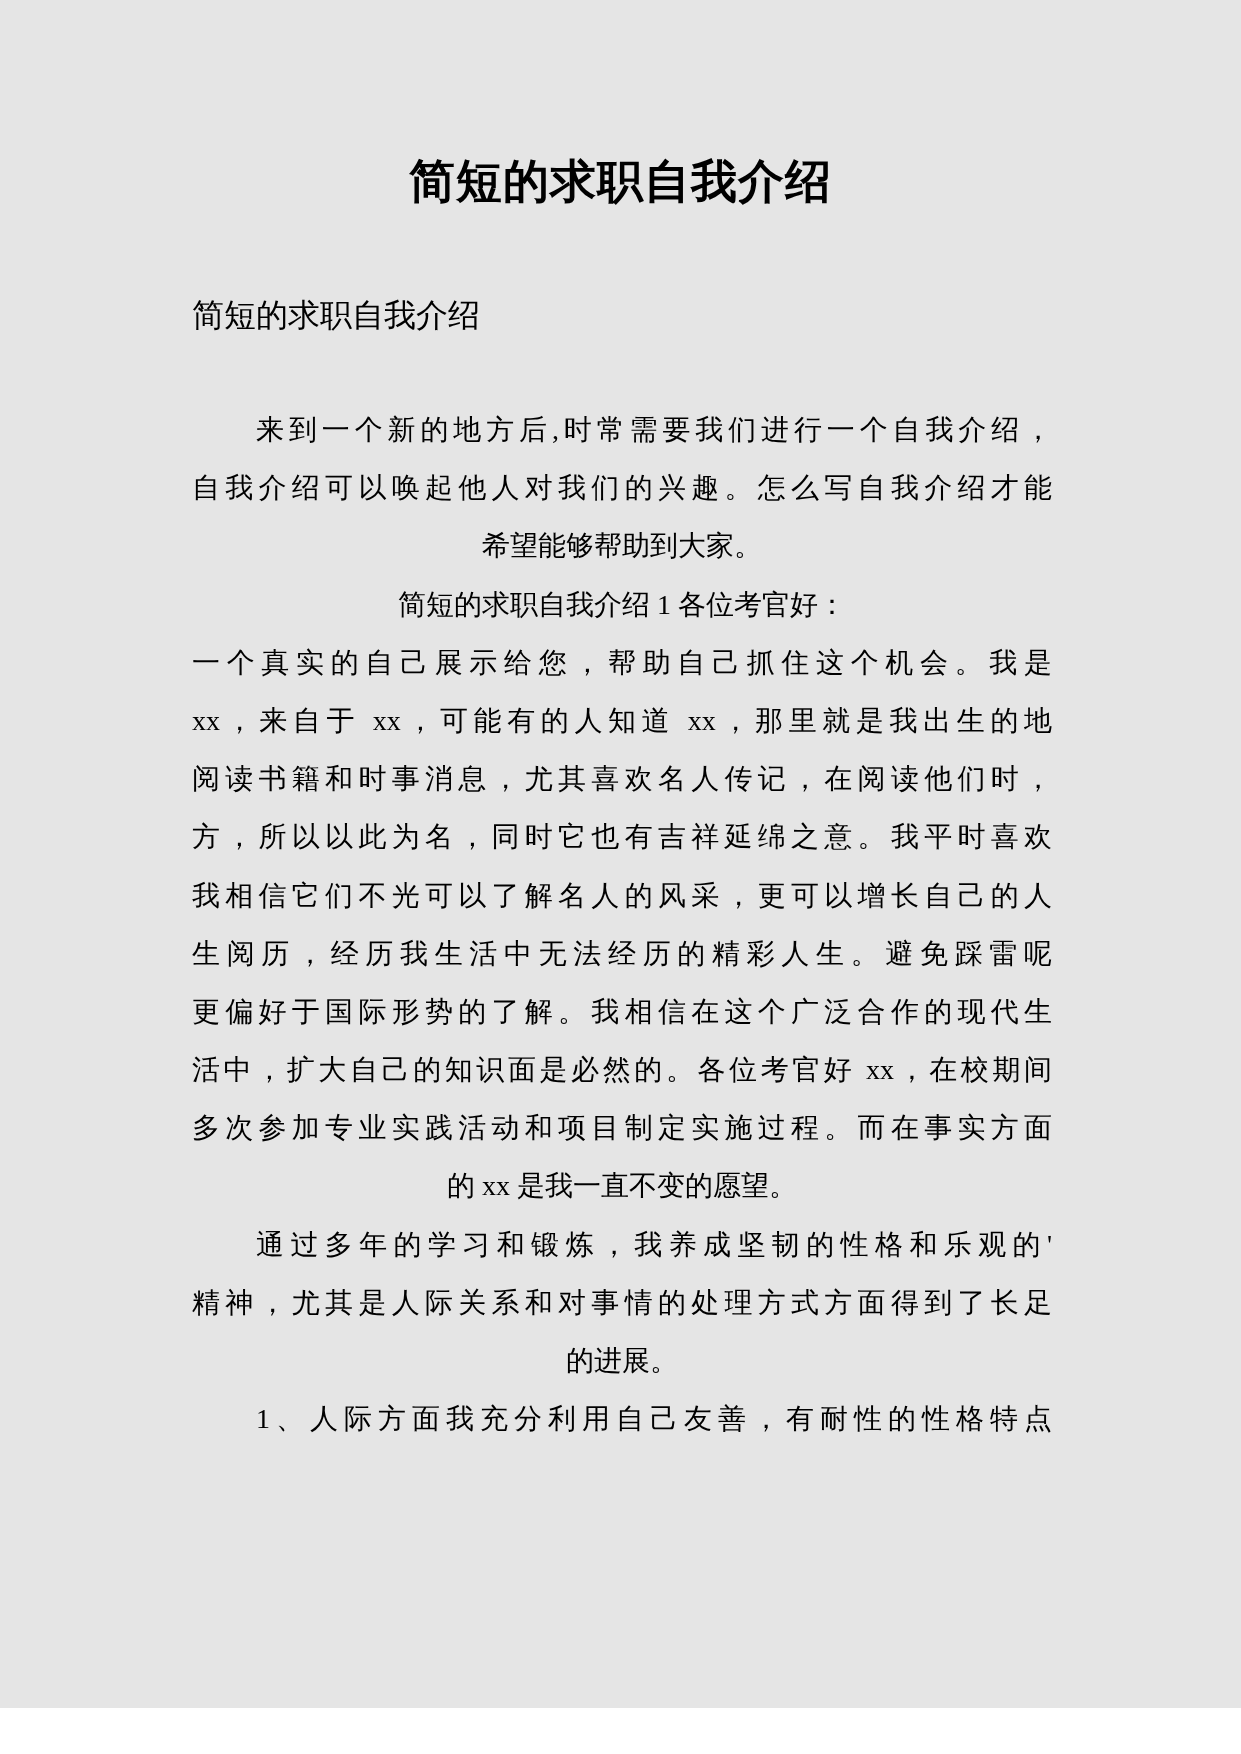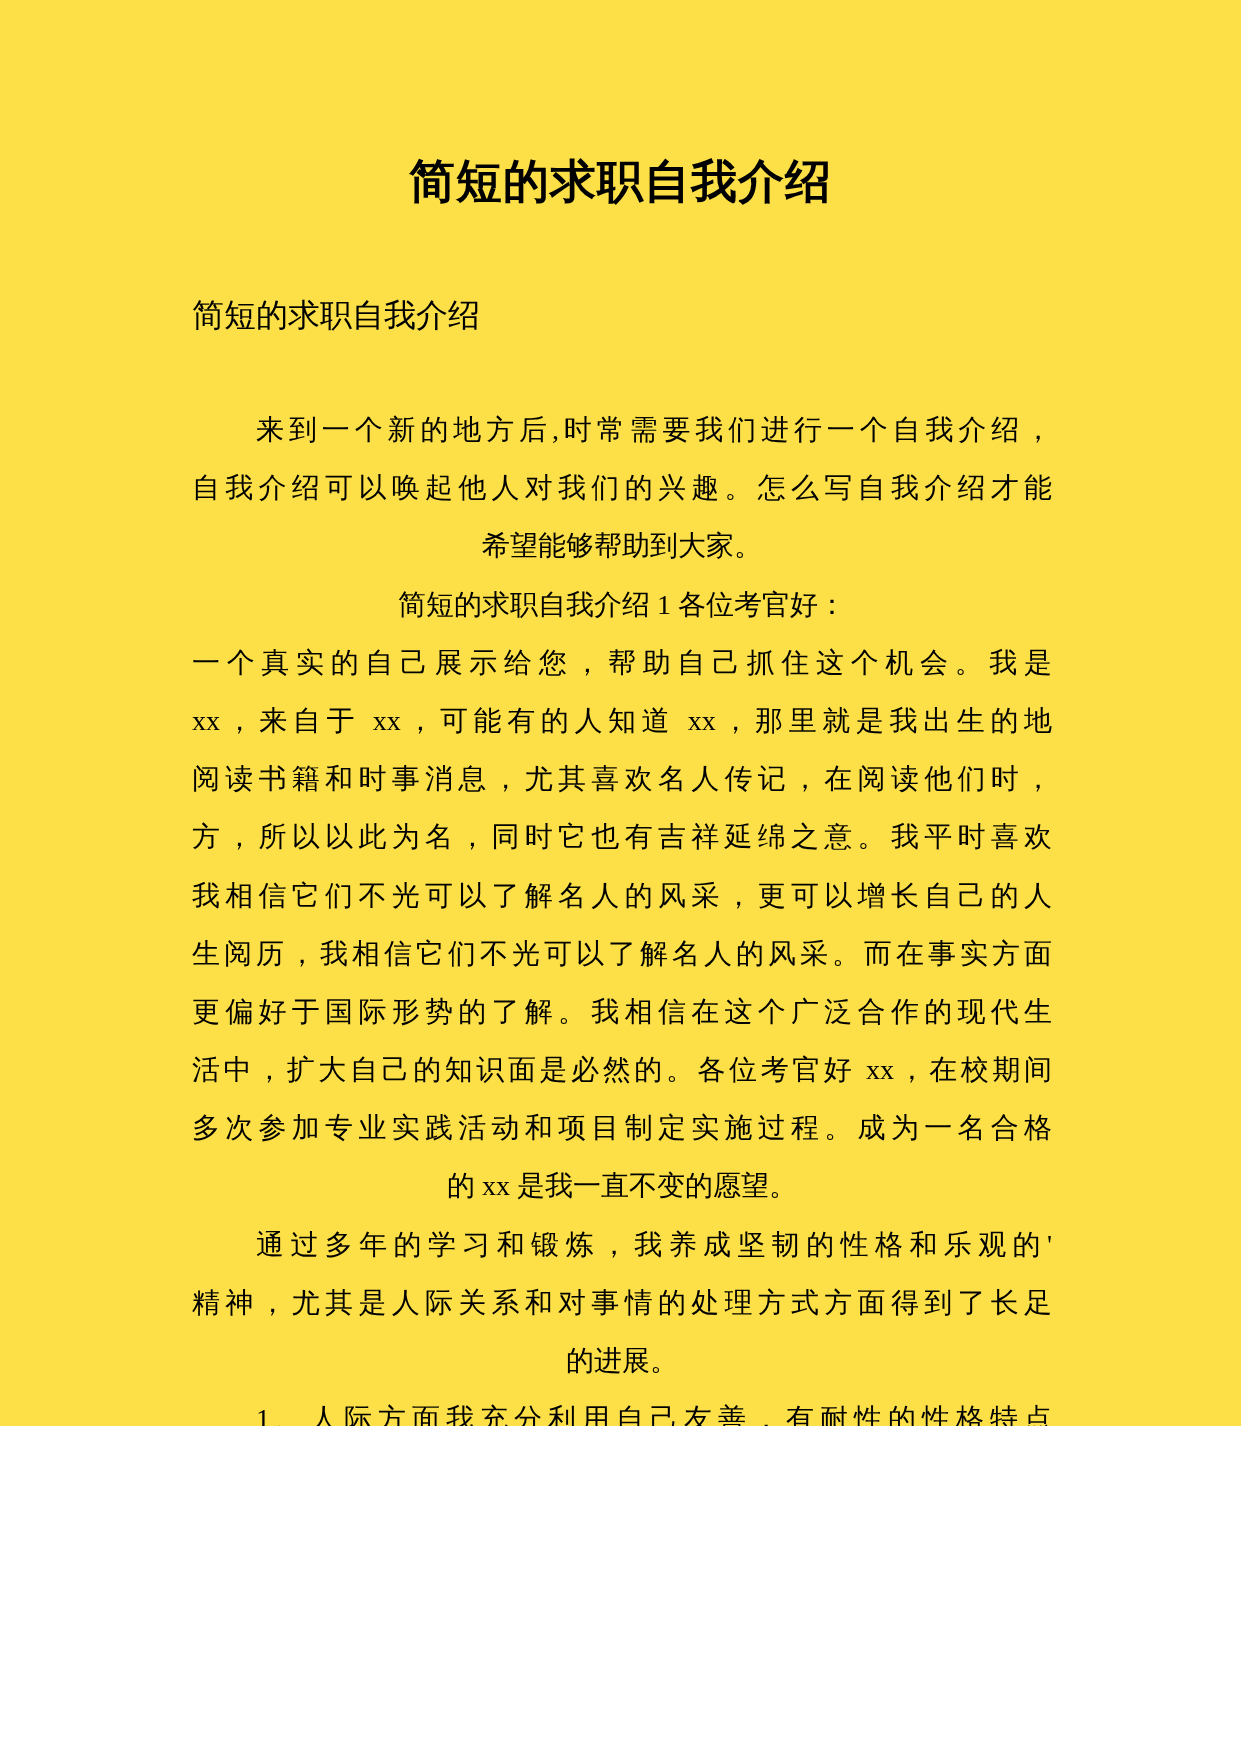--- a/index.html
+++ b/index.html
@@ -3,22 +3,22 @@
 <meta charset="utf-8">
 <style>
   html, body {
     margin: 0;
     padding: 0;
     background: #ffffff;
   }
   .page {
     position: relative;
     width: 1241px;
-    height: 1426px;
-    background: #fde047;
+    height: 1708px;
+    background: #e5e5e5;
     overflow: hidden;
     color: #000000;
     font-family: "Liberation Serif", "DejaVu Serif", serif;
   }
   .doc-title {
     position: absolute;
     top: 150px;
     left: 0;
     width: 100%;
     margin: 0;
@@ -70,24 +70,24 @@
   <div class="doc-body">
     <div class="line indent just">来到一个新的地方后,时常需要我们进行一个自我介绍，</div>
     <div class="line just">自我介绍可以唤起他人对我们的兴趣。怎么写自我介绍才能</div>
     <div class="line">希望能够帮助到大家。</div>
     <div class="line">简短的求职自我介绍 1 各位考官好：</div>
     <div class="line just">一个真实的自己展示给您，帮助自己抓住这个机会。我是</div>
     <div class="line just">xx，来自于 xx，可能有的人知道 xx，那里就是我出生的地</div>
     <div class="line just">阅读书籍和时事消息，尤其喜欢名人传记，在阅读他们时，</div>
     <div class="line just">方，所以以此为名，同时它也有吉祥延绵之意。我平时喜欢</div>
     <div class="line just">我相信它们不光可以了解名人的风采，更可以增长自己的人</div>
-    <div class="line just">生阅历，我相信它们不光可以了解名人的风采。而在事实方面</div>
+    <div class="line just">生阅历，经历我生活中无法经历的精彩人生。避免踩雷呢</div>
     <div class="line just">更偏好于国际形势的了解。我相信在这个广泛合作的现代生</div>
     <div class="line just">活中，扩大自己的知识面是必然的。各位考官好 xx，在校期间</div>
-    <div class="line just">多次参加专业实践活动和项目制定实施过程。成为一名合格</div>
+    <div class="line just">多次参加专业实践活动和项目制定实施过程。而在事实方面</div>
     <div class="line">的 xx 是我一直不变的愿望。</div>
     <div class="line indent just">通过多年的学习和锻炼，我养成坚韧的性格和乐观的'</div>
     <div class="line just">精神，尤其是人际关系和对事情的处理方式方面得到了长足</div>
     <div class="line">的进展。</div>
     <div class="line indent just">1、人际方面我充分利用自己友善，有耐性的性格特点</div>
   </div>
 
 </div>
 
 </body></html>

